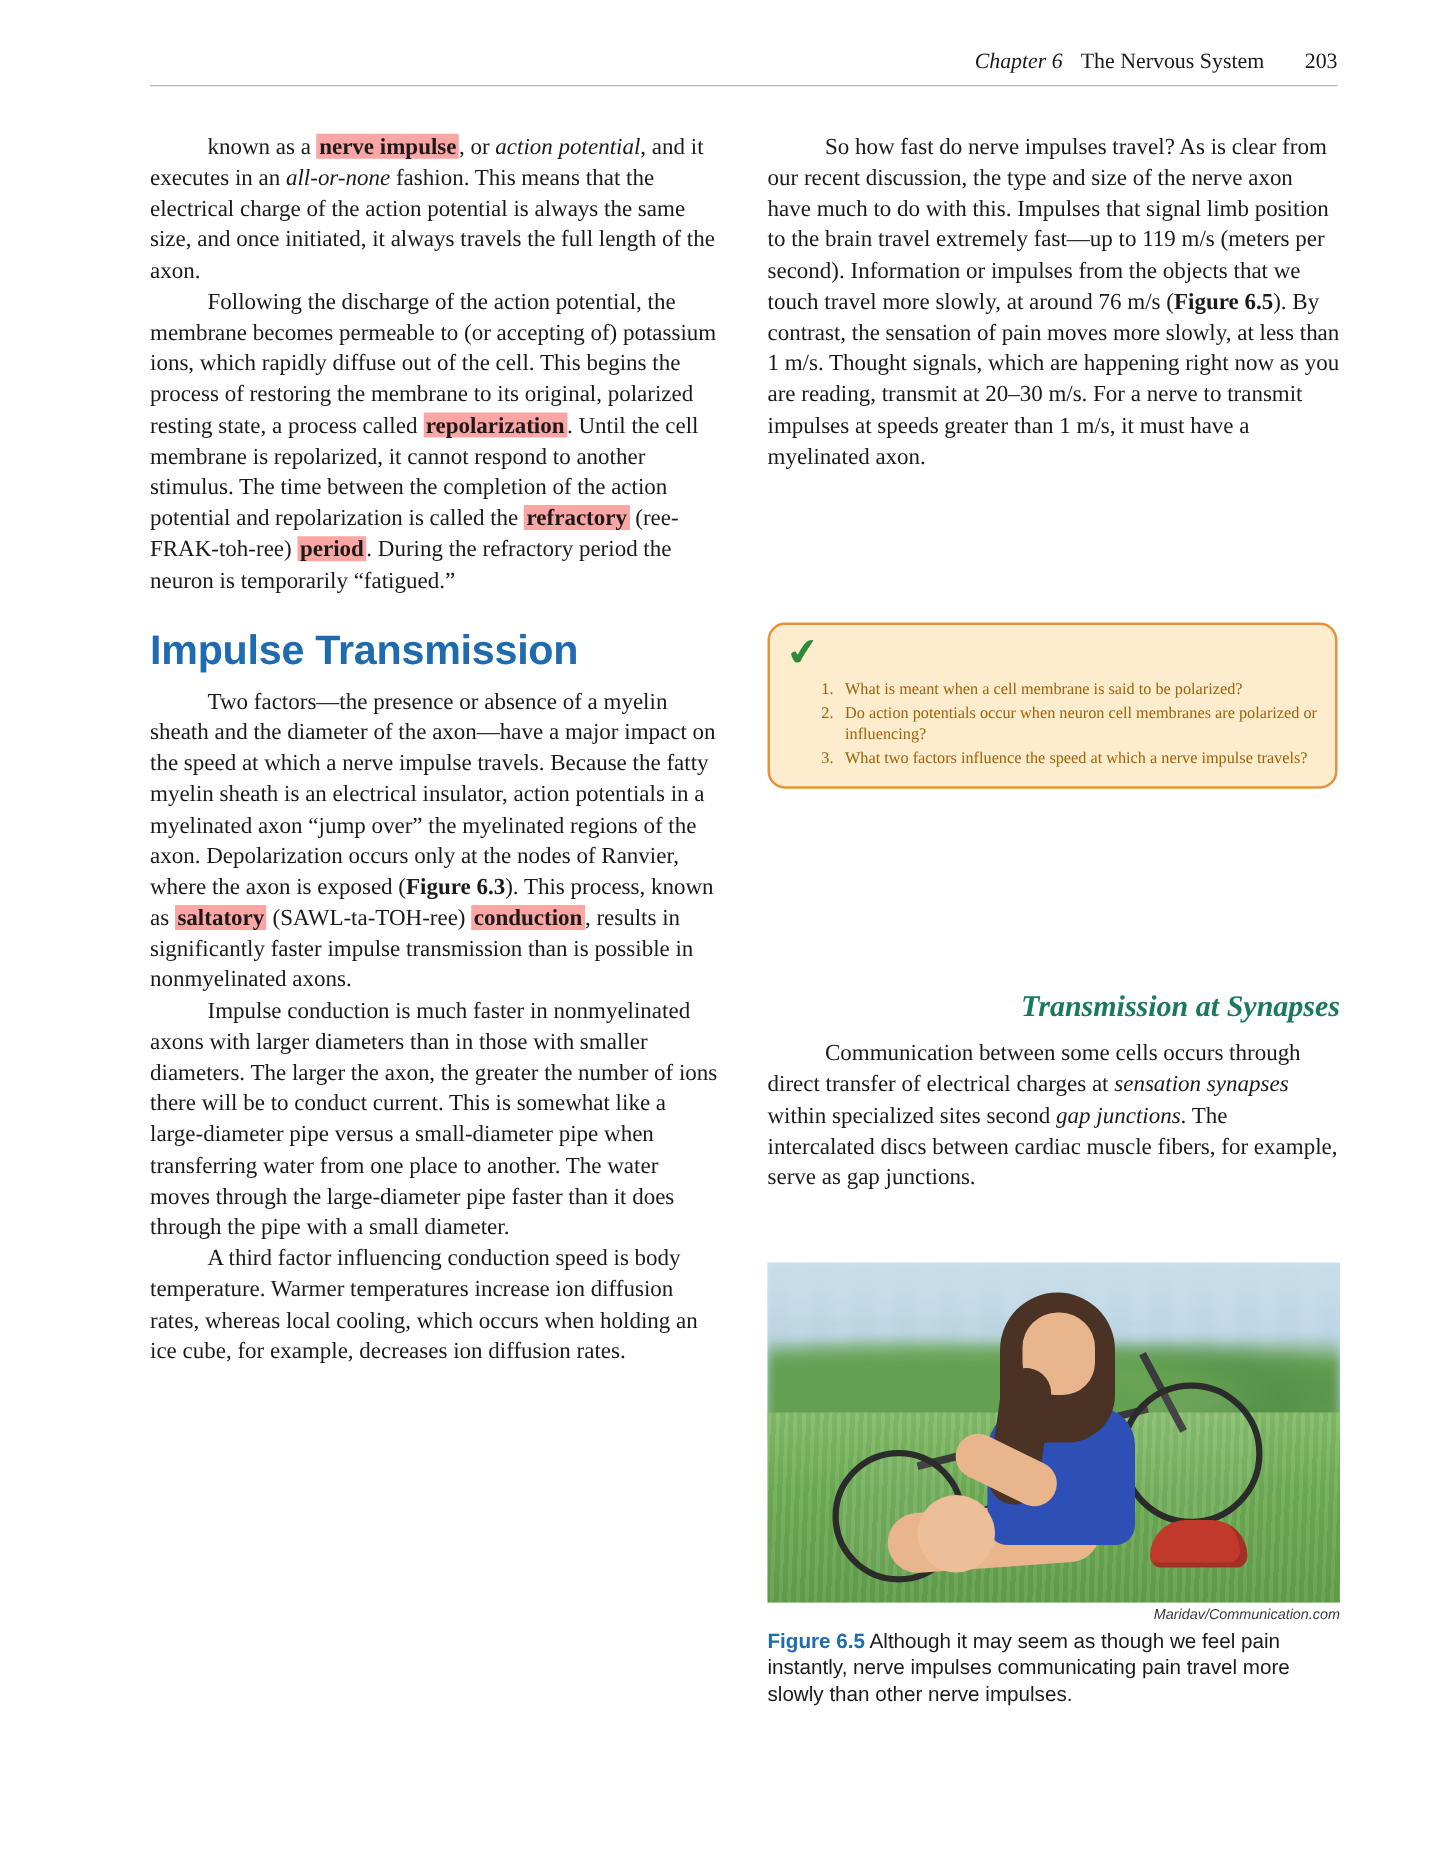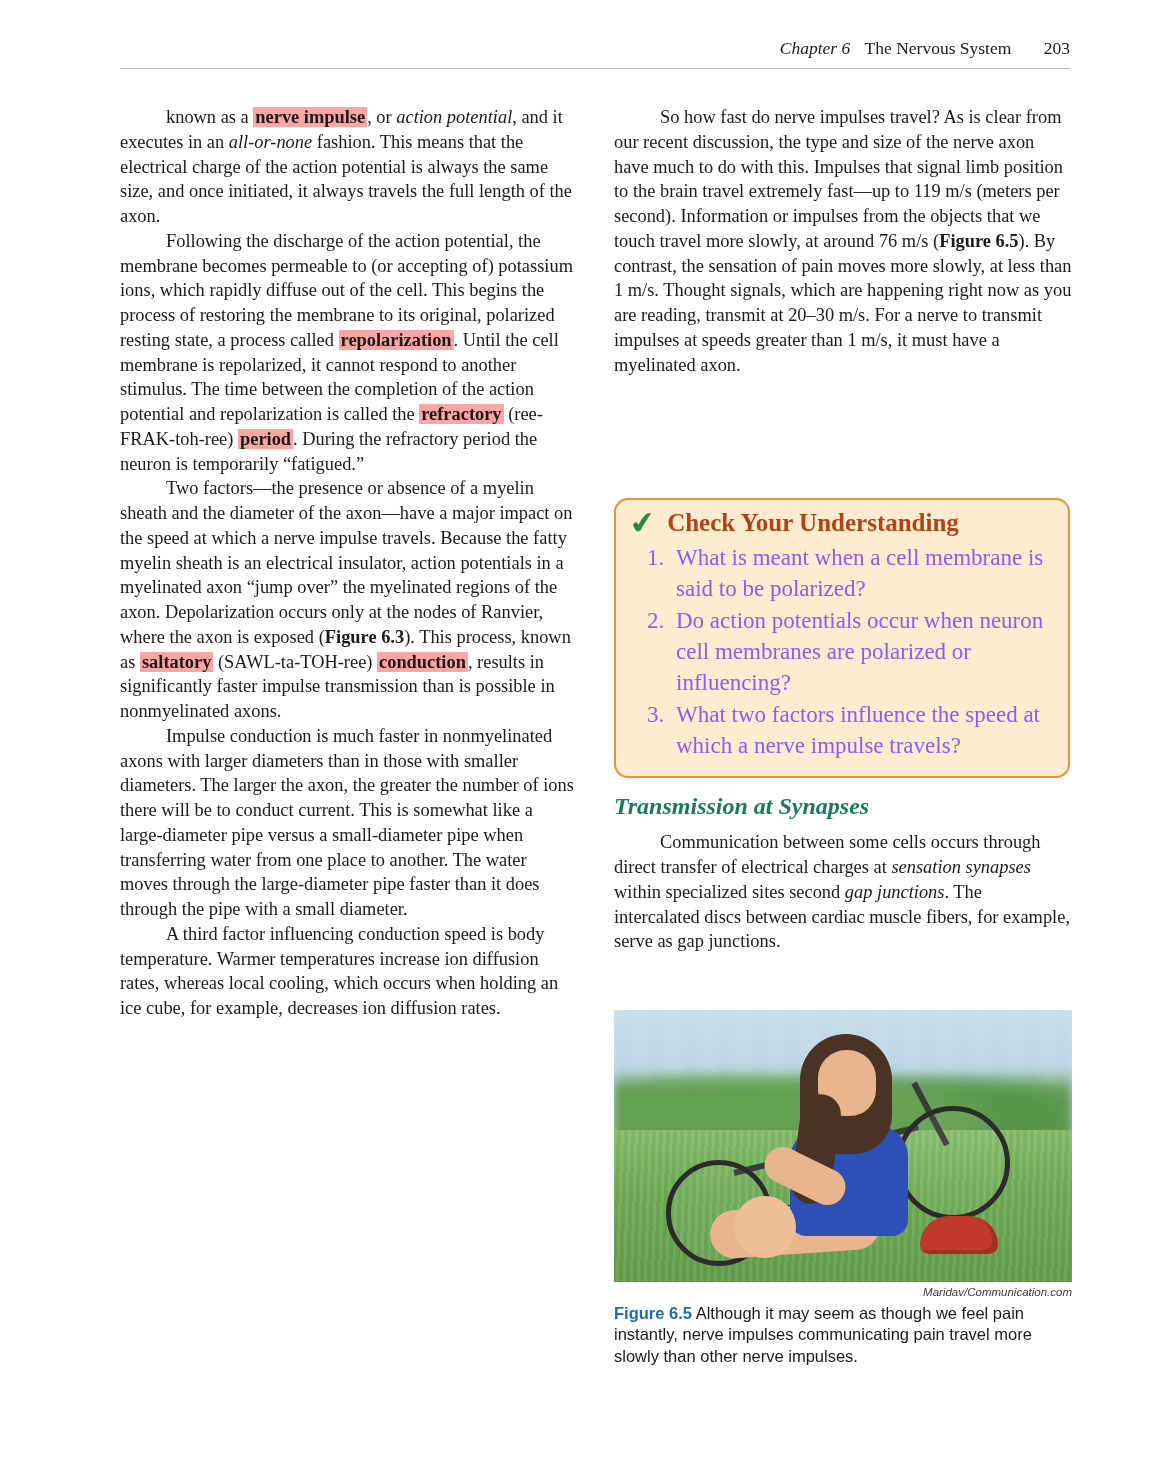--- a/index.html
+++ b/index.html
@@ -82,20 +82,21 @@
     letter-spacing: -0.2px;
     line-height: 1.1;
   }
   h3.sub-head {
     font-family: "Liberation Serif", serif;
     color: #1a7a5e;
     font-size: 24px;
     font-style: italic;
     font-weight: bold;
     margin: 0 0 8px 0;
+    text-align: right;
   }
 
   
   .cyu {
     position: absolute;
     left: 614px;
     top: 498px;
     width: 456px;
     box-sizing: border-box;
     border: 2px solid #e8903a;
@@ -118,23 +119,23 @@
   }
   .cyu-title {
     font-family: "Liberation Serif", serif;
     color: #b3421a;
     font-size: 25px;
     font-weight: bold;
   }
   ol.cyu-list {
     margin: 2px 0 0 0;
     padding-left: 40px;
-    font-size: 23px;
+    font-size: 13px;
     line-height: 1.35;
-    color: #8b5cf6;
+    color: #a16207;
   }
   ol.cyu-list li {
     margin-bottom: 1px;
     padding-left: 6px;
   }
 
   
   .figure {
     position: absolute;
     left: 614px;
@@ -262,38 +263,38 @@
   <div class="header-rule"></div>
 
   <div class="col col-left">
     <p class="body-par">
       <span>known as a </span><span class="hl">nerve impulse</span><span>, or </span><span class="ital">action potential</span><span>, and it executes in an </span><span class="ital">all-or-none</span><span> fashion. This means that the electrical charge of the action potential is always the same size, and once initiated, it always travels the full length of the axon.</span>
     </p>
     <p class="body-par">
       <span>Following the discharge of the action potential, the membrane becomes permeable to (or accepting of) potassium ions, which rapidly diffuse out of the cell. This begins the process of restoring the membrane to its original, polarized resting state, a process called </span><span class="hl">repolarization</span><span>. Until the cell membrane is repolarized, it cannot respond to another stimulus. The time between the completion of the action potential and repolarization is called the </span><span class="hl">refractory</span><span> (ree-FRAK-toh-ree) </span><span class="hl">period</span><span>. During the refractory period the neuron is temporarily “fatigued.”</span>
     </p>
 
+    <h2 class="section-head">Impulse Transmission</h2>
 
     <p class="body-par">
       <span>Two factors—the presence or absence of a myelin sheath and the diameter of the axon—have a major impact on the speed at which a nerve impulse travels. Because the fatty myelin sheath is an electrical insulator, action potentials in a myelinated axon “jump over” the myelinated regions of the axon. Depolarization occurs only at the nodes of Ranvier, where the axon is exposed (</span><span class="bold">Figure 6.3</span><span>). This process, known as </span><span class="hl">saltatory</span><span> (SAWL-ta-TOH-ree) </span><span class="hl">conduction</span><span>, results in significantly faster impulse transmission than is possible in nonmyelinated axons.</span>
     </p>
     <p class="body-par">Impulse conduction is much faster in nonmyelinated axons with larger diameters than in those with smaller diameters. The larger the axon, the greater the number of ions there will be to conduct current. This is somewhat like a large-diameter pipe versus a small-diameter pipe when transferring water from one place to another. The water moves through the large-diameter pipe faster than it does through the pipe with a small diameter.</p>
     <p class="body-par">A third factor influencing conduction speed is body temperature. Warmer temperatures increase ion diffusion rates, whereas local cooling, which occurs when holding an ice cube, for example, decreases ion diffusion rates.</p>
   </div>
 
   <div class="col col-right">
     <p class="body-par">
       <span>So how fast do nerve impulses travel? As is clear from our recent discussion, the type and size of the nerve axon have much to do with this. Impulses that signal limb position to the brain travel extremely fast—up to 119 m/s (meters per second). Information or impulses from the objects that we touch travel more slowly, at around 76 m/s (</span><span class="bold">Figure 6.5</span><span>). By contrast, the sensation of pain moves more slowly, at less than 1 m/s. Thought signals, which are happening right now as you are reading, transmit at 20–30 m/s. For a nerve to transmit impulses at speeds greater than 1 m/s, it must have a myelinated axon.</span>
     </p>
   </div>
 
   <div class="cyu">
     <div class="cyu-head">
       <span class="cyu-check">✔</span>
-      <span class="cyu-title">Check Your Understanding</span>
     </div>
     <ol class="cyu-list">
       <li>What is meant when a cell membrane is said to be polarized?</li>
       <li>Do action potentials occur when neuron cell membranes are polarized or influencing?</li>
       <li>What two factors influence the speed at which a nerve impulse travels?</li>
     </ol>
   </div>
 
   <div class="col" style="left:614px; top:790px; width:458px;">
     <h3 class="sub-head">Transmission at Synapses</h3>

